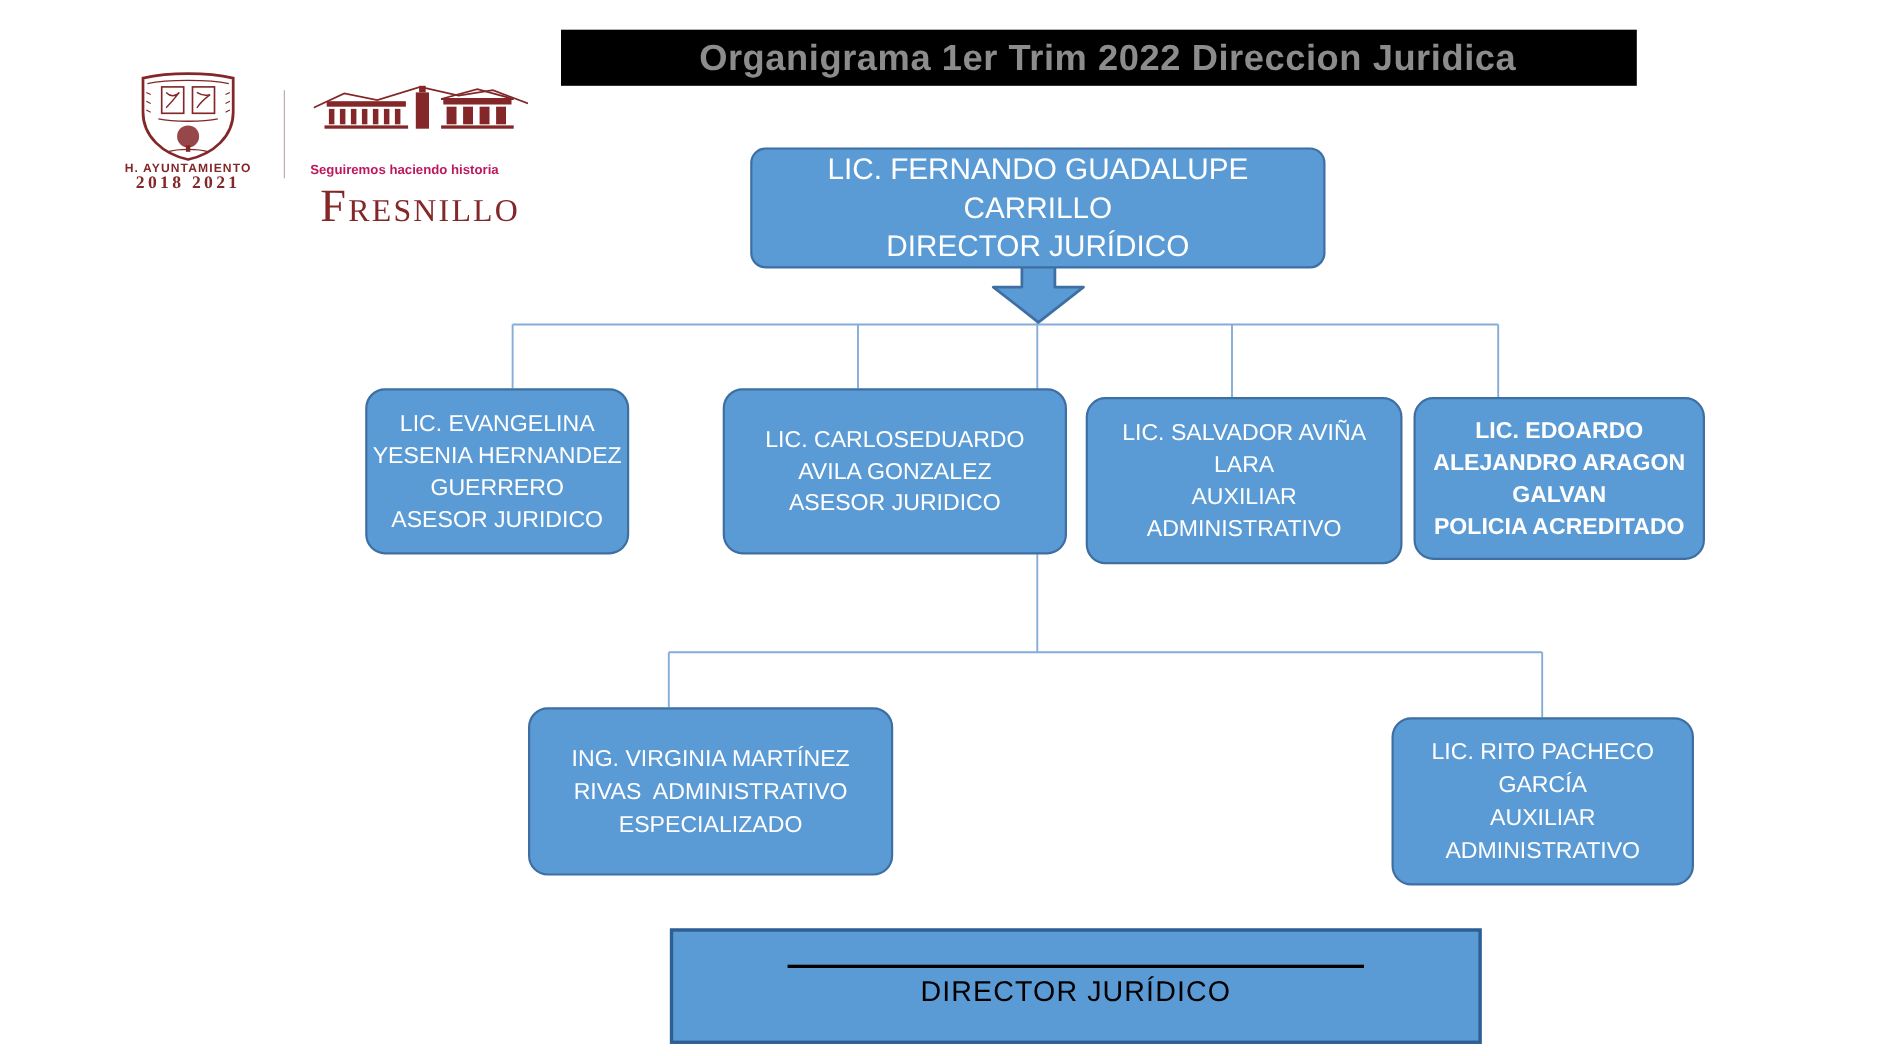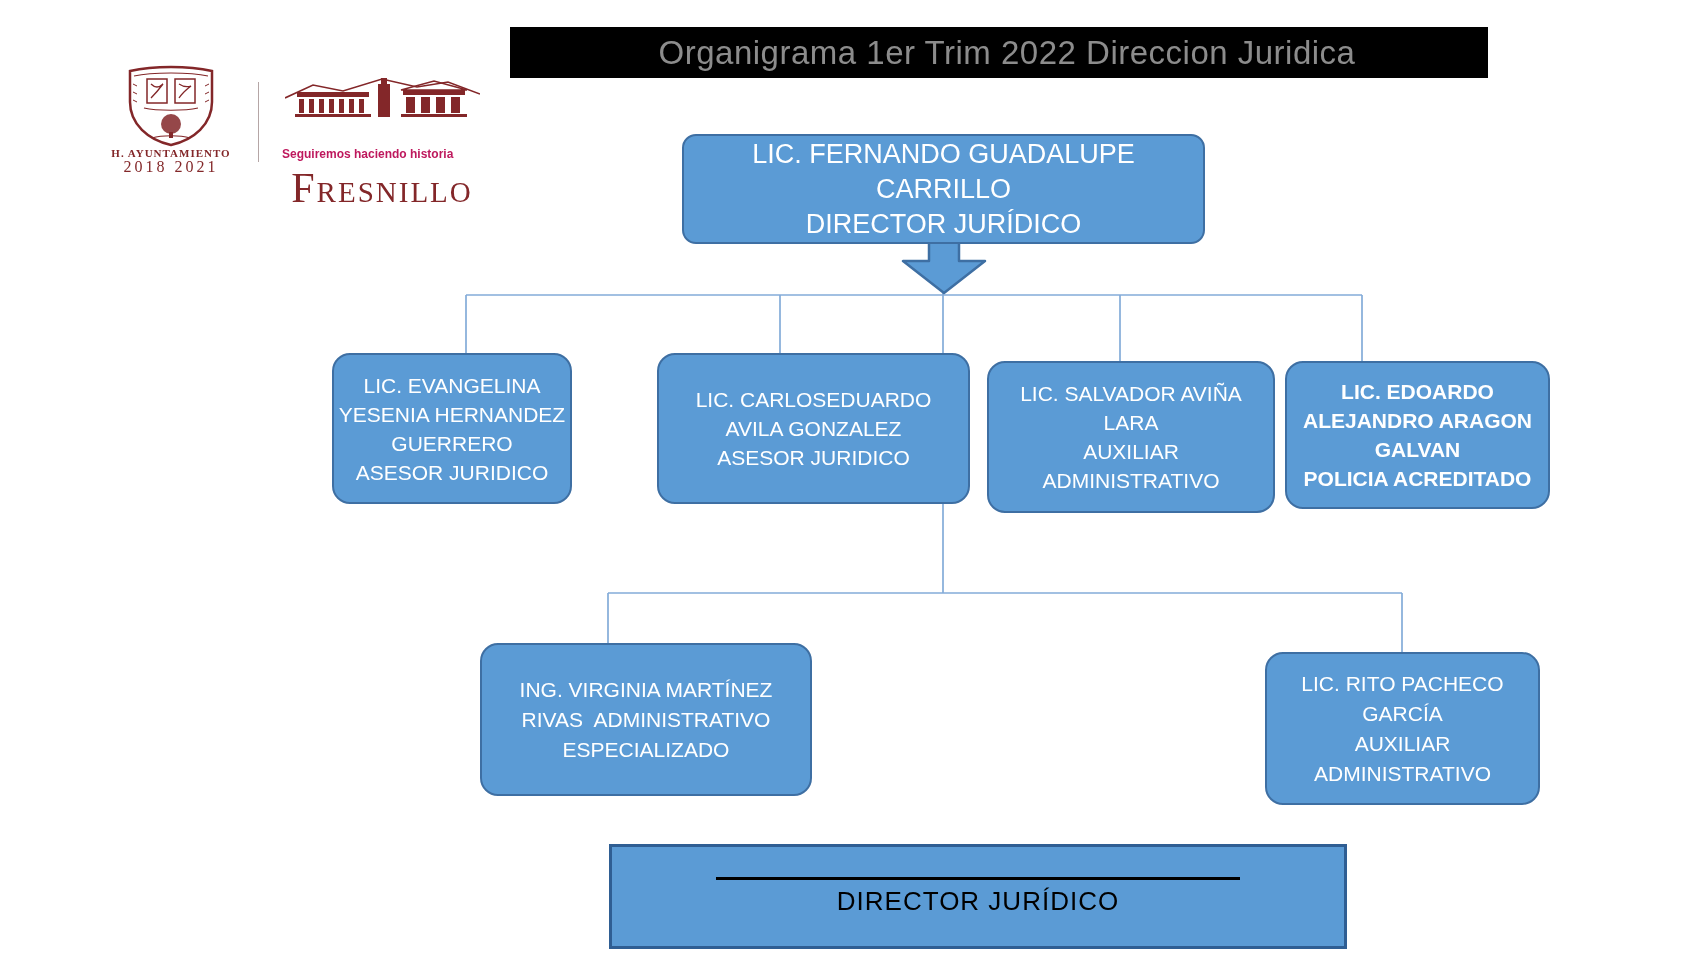--- a/index.html
+++ b/index.html
@@ -2,27 +2,27 @@
 <html><head>
 <meta charset="utf-8">
 <style>
   html,body{margin:0;padding:0;background:#ffffff;}
   body{font-family:"Liberation Sans",sans-serif;}
   #slide{position:relative;width:1707px;height:960px;background:#ffffff;overflow:hidden;}
 
   
   .title-bar{position:absolute;left:510px;top:27px;width:978px;height:51px;background:#000000;
     display:flex;align-items:center;justify-content:center;}
-  .title-bar span{color:#8c8c8c;font-size:33px;font-weight:normal;letter-spacing:0.5px;white-space:nowrap;margin-left:16px;}
+  .title-bar span{color:#8c8c8c;font-size:33px;font-weight:bold;letter-spacing:0.5px;white-space:nowrap;margin-left:16px;}
 
   
   .crest-caption1{position:absolute;left:100px;top:147px;width:142px;text-align:center;
-    color:#832729;font-family:Liberation Serif, serif;font-size:11px;font-weight:bold;letter-spacing:1px;}
+    color:#832729;font-family:Liberation Sans, sans-serif;font-size:11px;font-weight:bold;letter-spacing:1px;}
   .crest-caption2{position:absolute;left:100px;top:158px;width:142px;text-align:center;
-    color:#832729;font-family:"Liberation Serif",serif;font-size:16px;font-weight:normal;letter-spacing:3px;}
+    color:#832729;font-family:"Liberation Serif",serif;font-size:16px;font-weight:bold;letter-spacing:3px;}
   .logo-divider{position:absolute;left:258px;top:82px;width:1px;height:80px;background:#b5a6a6;}
   .fresnillo-word{position:absolute;left:282px;top:116px;width:200px;text-align:center;
     color:#832729;font-family:"Liberation Serif",serif;font-size:42px;letter-spacing:2px;white-space:nowrap;margin-top:48px;}
   .fresnillo-tagline{position:absolute;left:282px;top:147px;width:200px;text-align:left;
     color:#be185d;font-size:12px;font-weight:bold;white-space:nowrap;}
 
   
   .node{position:absolute;background:#5B9BD5;border:2px solid #3E6FA3;border-radius:18px;
     display:flex;align-items:center;justify-content:center;text-align:center;
     color:#ffffff;white-space:pre-wrap;box-sizing:border-box;}

